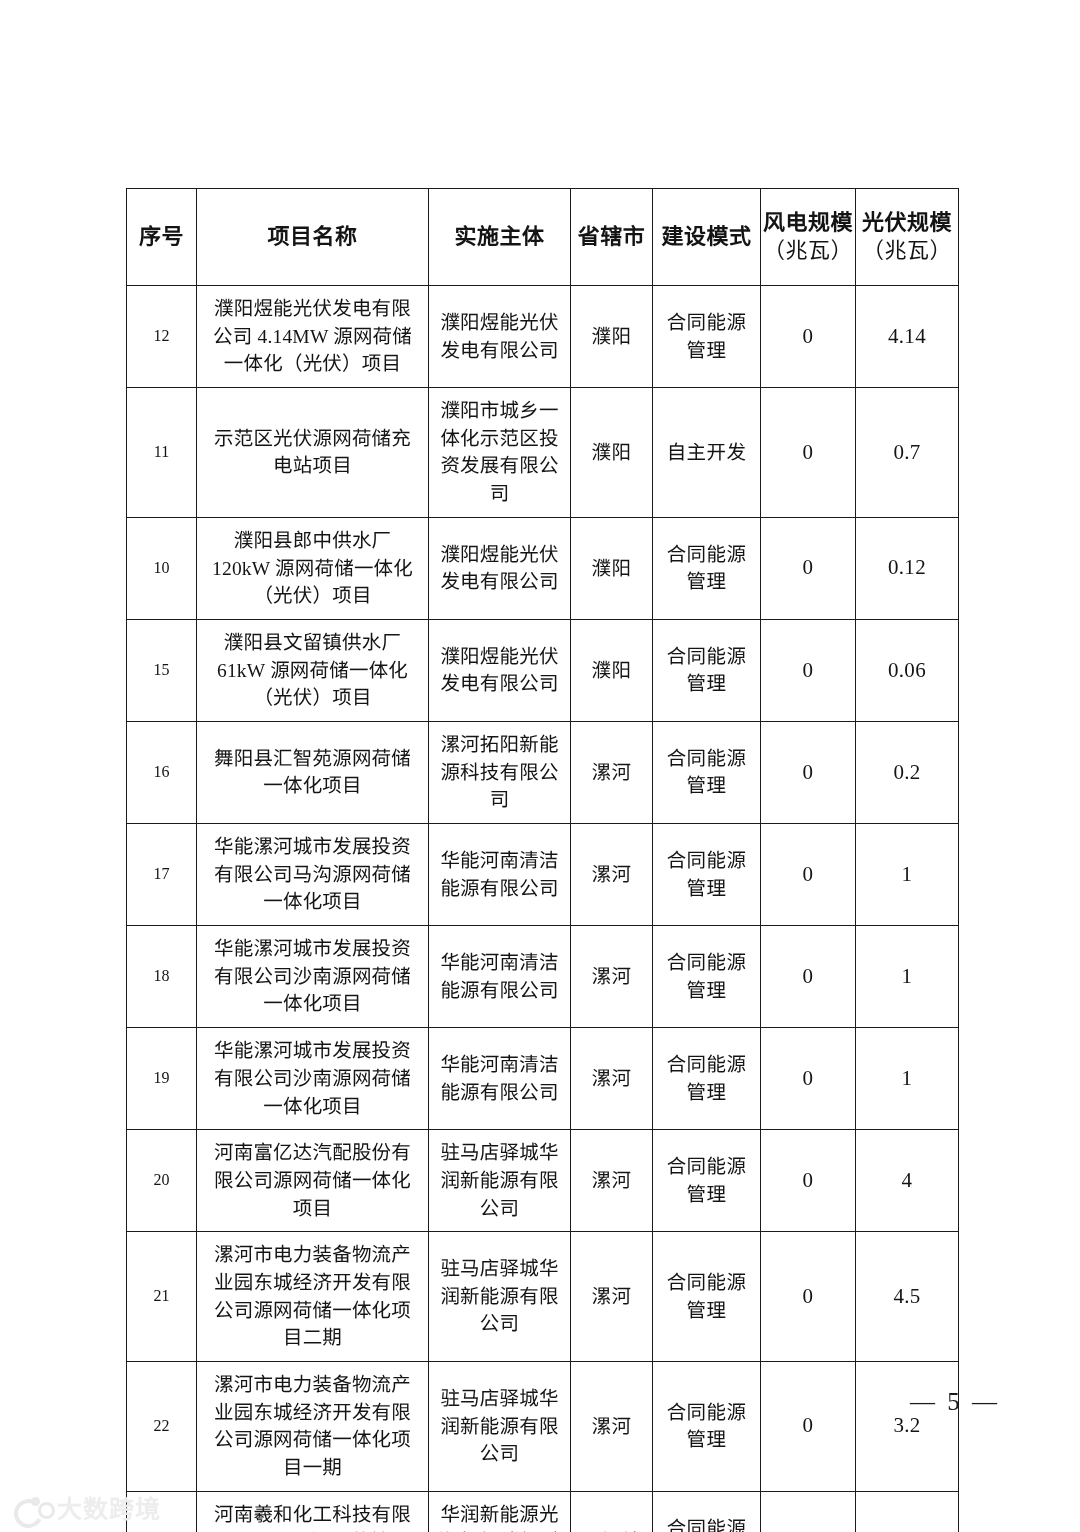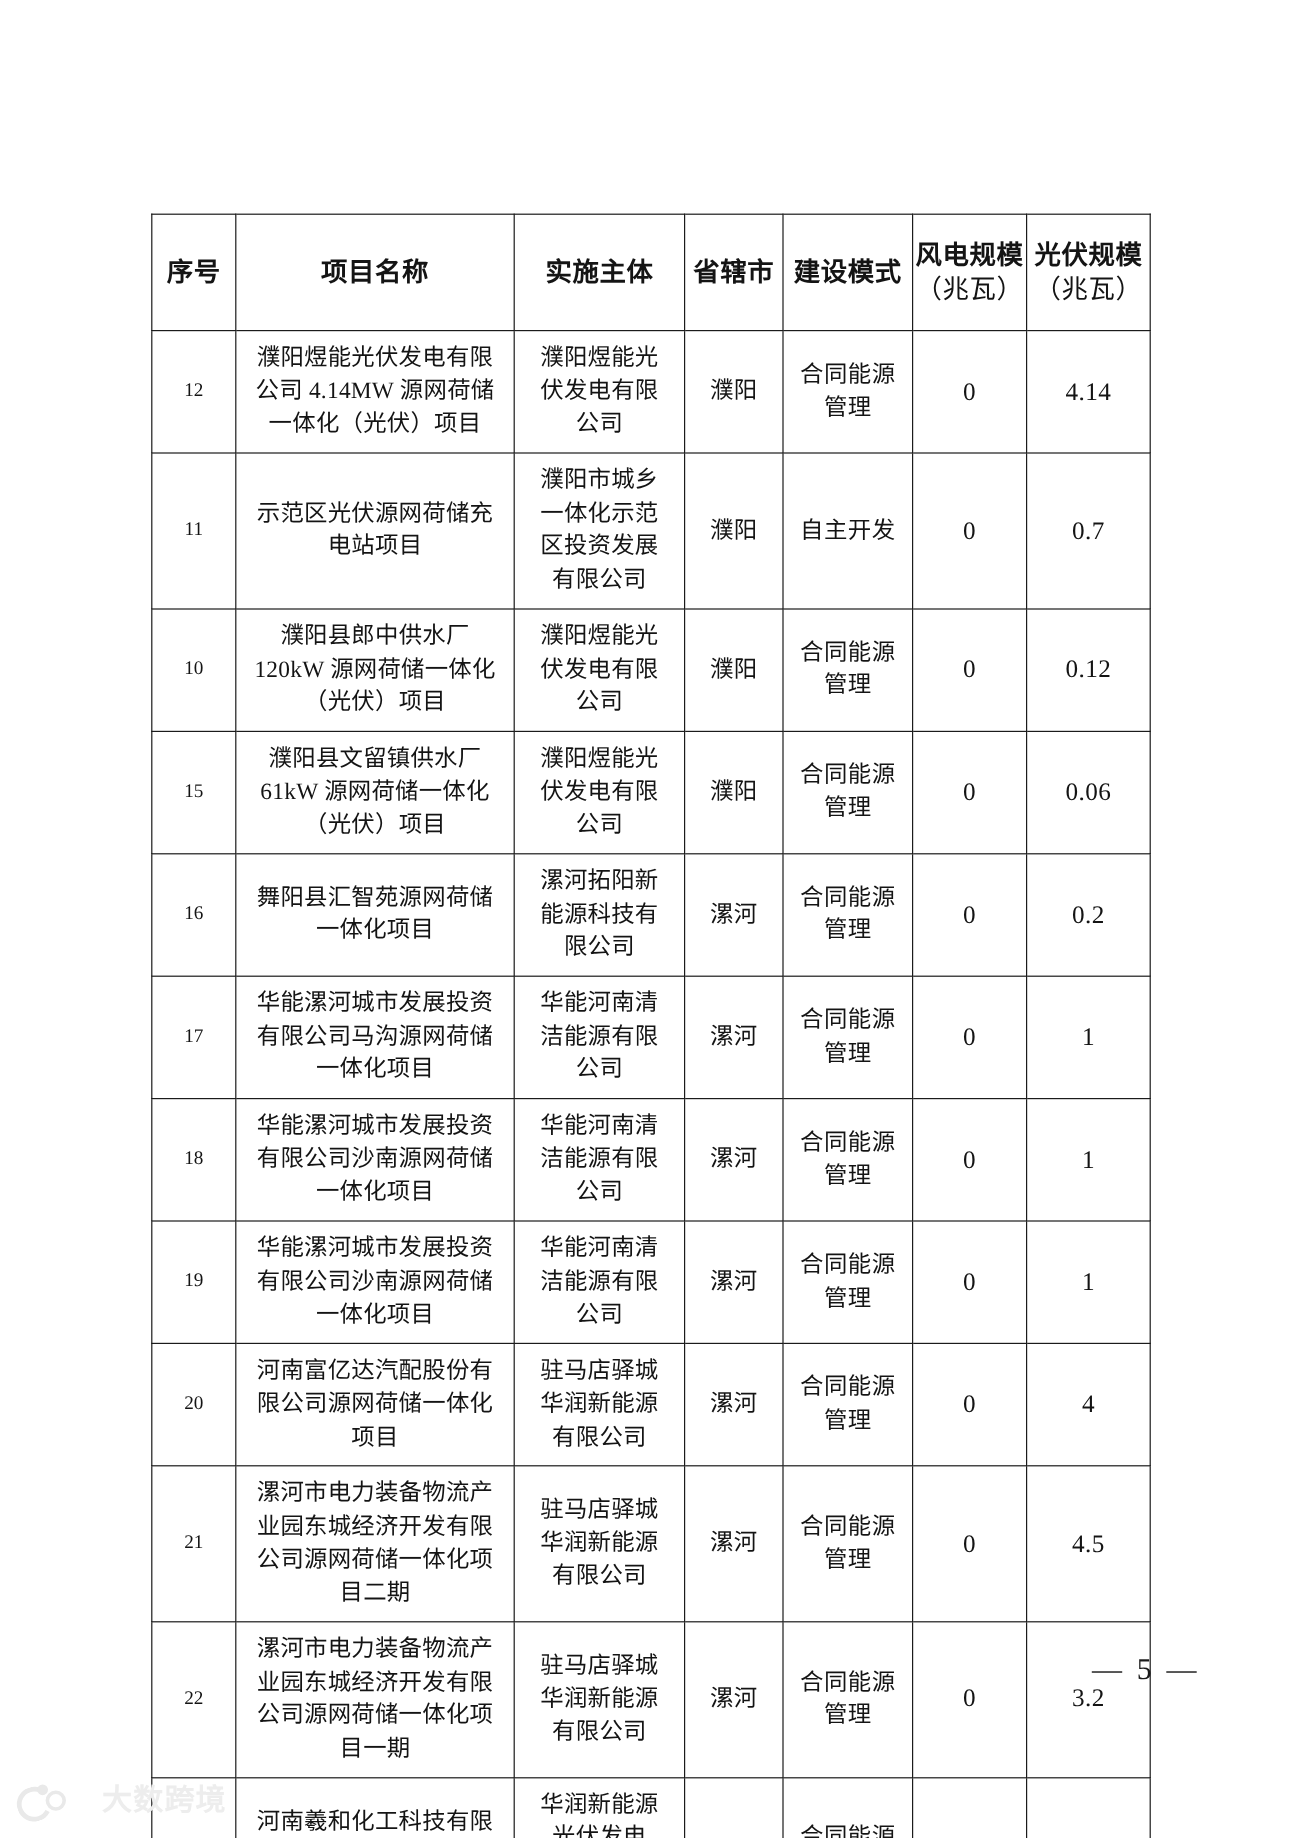--- a/index.html
+++ b/index.html
@@ -13,21 +13,21 @@
     background: #ffffff;
     font-family: "Liberation Serif", "DejaVu Serif", serif;
     color: #111111;
     position: relative;
     overflow: hidden;
   }
 
   .page {
     position: absolute;
     left: 0;
-    top: 0;
+    top: 10px;
     width: 1080px;
     height: 1372px;
   }
 
   .table-wrap {
     position: absolute;
     left: 126px;
     top: 178px;
     width: 832px;
   }
@@ -78,21 +78,21 @@
   tbody td.idx {
     font-size: 16px;
     font-family: "Liberation Serif", "DejaVu Serif", serif;
   }
   tbody td.name {
     padding: 9px 9px;
     letter-spacing: 0.2px;
     font-family: Liberation Serif, serif;
   }
   tbody td.entity {
-    padding: 9px 19px;
+    padding: 9px 5px;
     letter-spacing: 0.2px;
   }
   tbody td.city,
   tbody td.mode {
     letter-spacing: 0.4px;
   }
   tbody td.num {
     font-size: 21px;
     letter-spacing: 0.3px;
   }
@@ -150,21 +150,20 @@
     background: transparent;
     border: 3px solid #e9e9e9;
   }
   .watermark .wm-text {
     font-family: "DejaVu Sans", "Liberation Sans", sans-serif;
     font-size: 25px;
     font-weight: bold;
     color: #ededed;
     letter-spacing: 1px;
     line-height: 1;
-    margin-left: 28px;
   }
 </style>
 </head>
 <body>
 
 <div class="page">
 
   <div class="table-wrap">
     <table class="listing">
       <colgroup>

